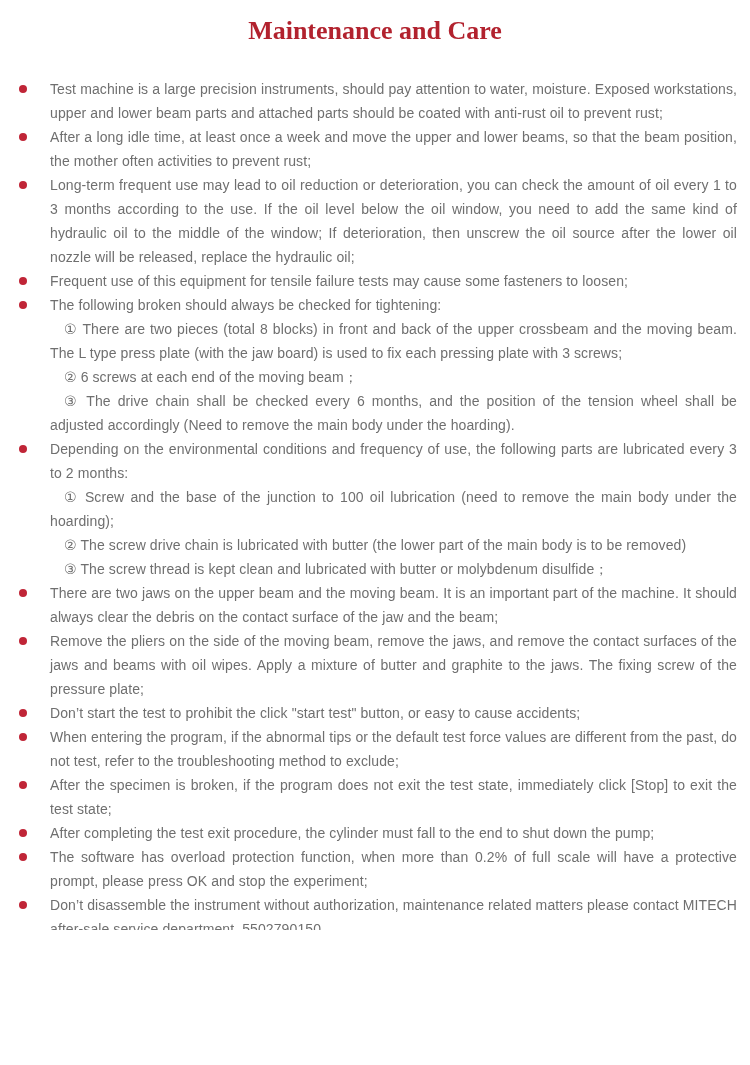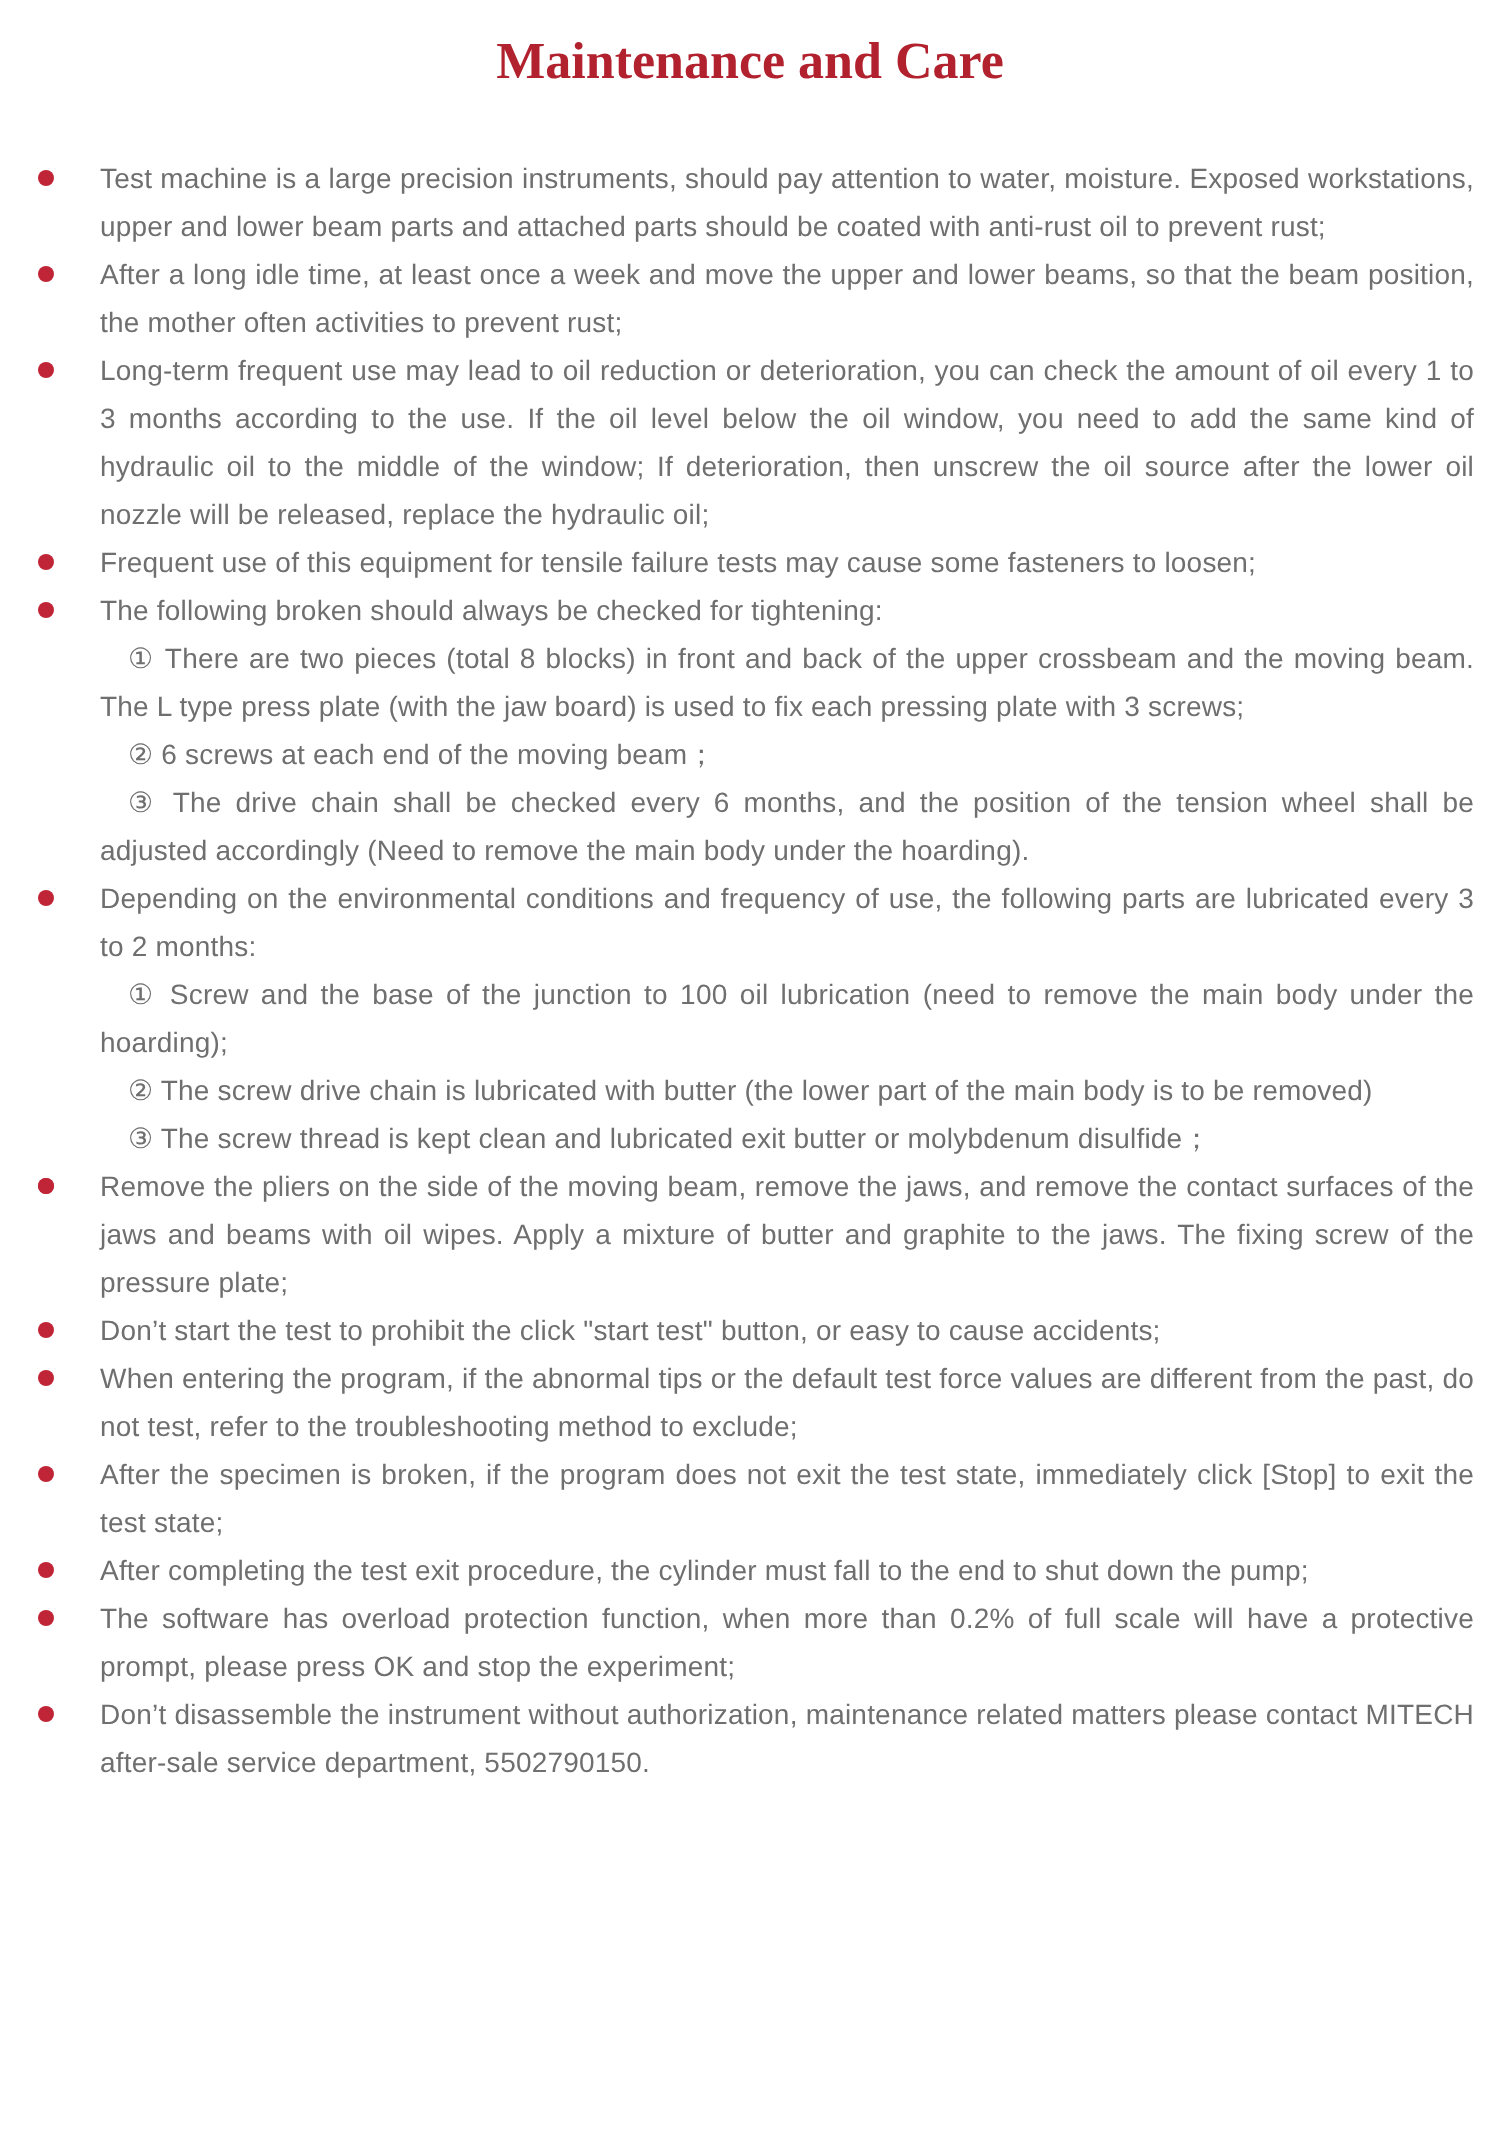--- a/index.html
+++ b/index.html
@@ -58,22 +58,22 @@
       <div class="item"><span class="bullet"></span><span>After a long idle time, at least once a week and move the upper and lower beams, so that the beam position, the mother often activities to prevent rust;</span></div>
       <div class="item"><span class="bullet"></span><span>Long-term frequent use may lead to oil reduction or deterioration, you can check the amount of oil every 1 to 3 months according to the use. If the oil level below the oil window, you need to add the same kind of hydraulic oil to the middle of the window; If deterioration, then unscrew the oil source after the lower oil nozzle will be released, replace the hydraulic oil;</span></div>
       <div class="item"><span class="bullet"></span><span>Frequent use of this equipment for tensile failure tests may cause some fasteners to loosen;</span></div>
       <div class="item"><span class="bullet"></span><span>The following broken should always be checked for tightening:</span></div>
       <div class="item sub"><span>① There are two pieces (total 8 blocks) in front and back of the upper crossbeam and the moving beam. The L type press plate (with the jaw board) is used to fix each pressing plate with 3 screws;</span></div>
       <div class="item sub"><span>② 6 screws at each end of the moving beam；</span></div>
       <div class="item sub"><span>③ The drive chain shall be checked every 6 months, and the position of the tension wheel shall be adjusted accordingly (Need to remove the main body under the hoarding).</span></div>
       <div class="item"><span class="bullet"></span><span>Depending on the environmental conditions and frequency of use, the following parts are lubricated every 3 to 2 months:</span></div>
       <div class="item sub"><span>① Screw and the base of the junction to 100 oil lubrication (need to remove the main body under the hoarding);</span></div>
       <div class="item sub"><span>② The screw drive chain is lubricated with butter (the lower part of the main body is to be removed)</span></div>
-      <div class="item sub"><span>③ The screw thread is kept clean and lubricated exit butter or molybdenum disulfide；</span></div>
-      <div class="item"><span class="bullet"></span></div>
+      <div class="item sub"><span>③ The screw thread is kept clean and lubricated with butter or molybdenum disulfide；</span></div>
+      <div class="item"><span class="bullet"></span><span>There are two jaws on the upper beam and the moving beam. It is an important part of the machine. It should always clear the debris on the contact surface of the jaw and the beam;</span></div>
       <div class="item"><span class="bullet"></span><span>Remove the pliers on the side of the moving beam, remove the jaws, and remove the contact surfaces of the jaws and beams with oil wipes. Apply a mixture of butter and graphite to the jaws. The fixing screw of the pressure plate;</span></div>
       <div class="item"><span class="bullet"></span><span>Don’t start the test to prohibit the click "start test" button, or easy to cause accidents;</span></div>
       <div class="item"><span class="bullet"></span><span>When entering the program, if the abnormal tips or the default test force values are different from the past, do not test, refer to the troubleshooting method to exclude;</span></div>
       <div class="item"><span class="bullet"></span><span>After the specimen is broken, if the program does not exit the test state, immediately click [Stop] to exit the test state;</span></div>
       <div class="item"><span class="bullet"></span><span>After completing the test exit procedure, the cylinder must fall to the end to shut down the pump;</span></div>
       <div class="item"><span class="bullet"></span><span>The software has overload protection function, when more than 0.2% of full scale will have a protective prompt, please press OK and stop the experiment;</span></div>
       <div class="item"><span class="bullet"></span><span>Don’t disassemble the instrument without authorization, maintenance related matters please contact MITECH after-sale service department, 5502790150.</span></div>
     </div>
 </div>
 

